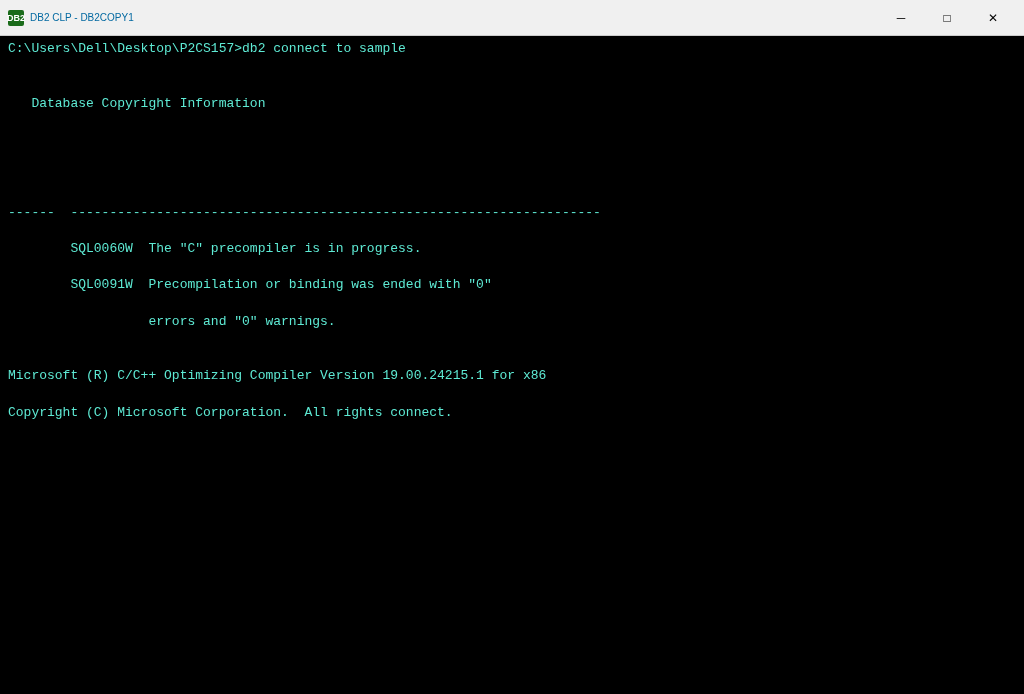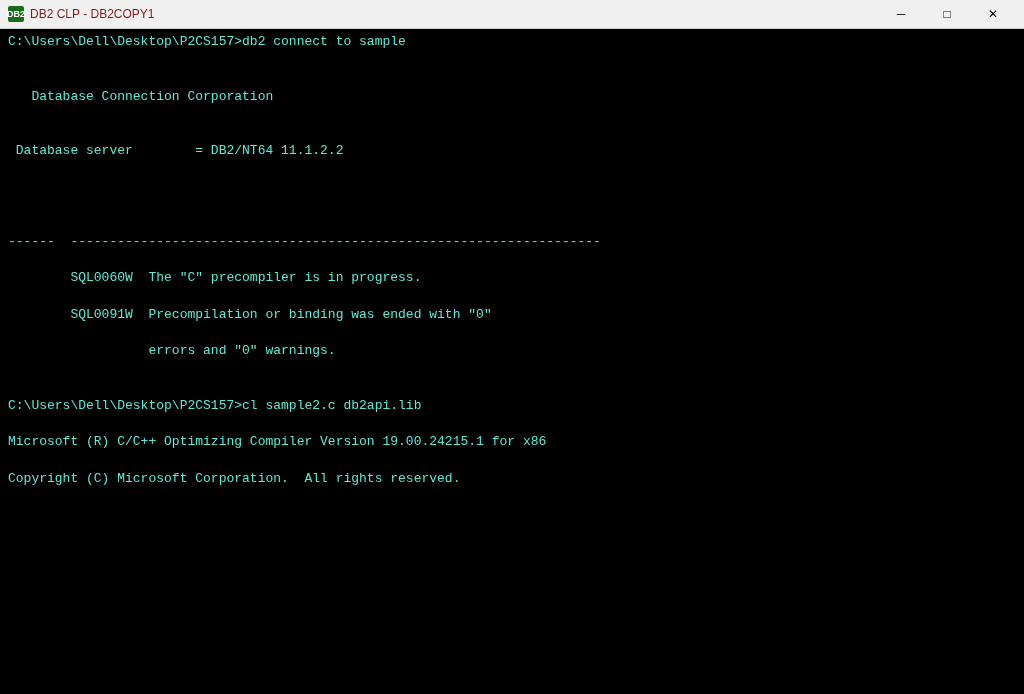--- a/index.html
+++ b/index.html
@@ -3,40 +3,40 @@
   <meta charset="utf-8">
   <style>
     * { margin: 0; padding: 0; box-sizing: border-box; }
     body { width: 1024px; height: 694px; overflow: hidden; font-family: 'Segoe UI', sans-serif; background: #000; }
 
     .title-bar {
       display: flex;
       align-items: center;
       justify-content: space-between;
       background: #f0f0f0;
-      height: 29px;
+      height: 36px;
       padding: 0 8px;
       border-bottom: 1px solid #ccc;
     }
     .title-bar-left {
       display: flex;
       align-items: center;
       gap: 6px;
     }
     .title-icon {
       width: 16px;
       height: 16px;
       background: #1a6b1a;
       border-radius: 2px;
       display: flex; align-items: center; justify-content: center;
       font-size: 9px; color: white; font-weight: bold;
     }
     .title-text {
-      font-size: 12px;
-      color: #7f1d1d;
+      font-size: 10px;
+      color: #0369a1;
     }
     .title-controls {
       display: flex;
       gap: 0;
     }
     .title-btn {
       width: 46px;
       height: 30px;
       display: flex;
       align-items: center;
@@ -75,34 +75,32 @@
   </div>
   <div class="title-controls">
     <button class="title-btn">─</button>
     <button class="title-btn">□</button>
     <button class="title-btn close">✕</button>
   </div>
 </div>
 
 <div class="terminal" id="terminal-content"><span class="line">C:\Users\Dell\Desktop\P2CS157&gt;db2 connect to sample</span>
 <span class="line"></span>
-<span class="line">   Database Connection Corporation</span>
+<span class="line">   Database Copyright Information</span>
 <span class="line"></span>
-<span class="line"> Database server        = DB2/NT64 11.1.2.2</span>
 <span class="line"></span>
 <span class="line"></span>
 <span class="line"></span>
 <span class="line">------  --------------------------------------------------------------------</span>
 <span class="line">        SQL0060W  The "C" precompiler is in progress.</span>
 <span class="line">        SQL0091W  Precompilation or binding was ended with "0"</span>
 <span class="line">                  errors and "0" warnings.</span>
 <span class="line"></span>
-<span class="line">C:\Users\Dell\Desktop\P2CS157&gt;cl sample2.c db2api.lib</span>
 <span class="line">Microsoft (R) C/C++ Optimizing Compiler Version 19.00.24215.1 for x86</span>
-<span class="line">Copyright (C) Microsoft Corporation.  All rights reserved.</span>
+<span class="line">Copyright (C) Microsoft Corporation.  All rights connect.</span>
 <span class="line"></span>
 
 
 <span class="line"></span>
 
 
 
 
 
 

